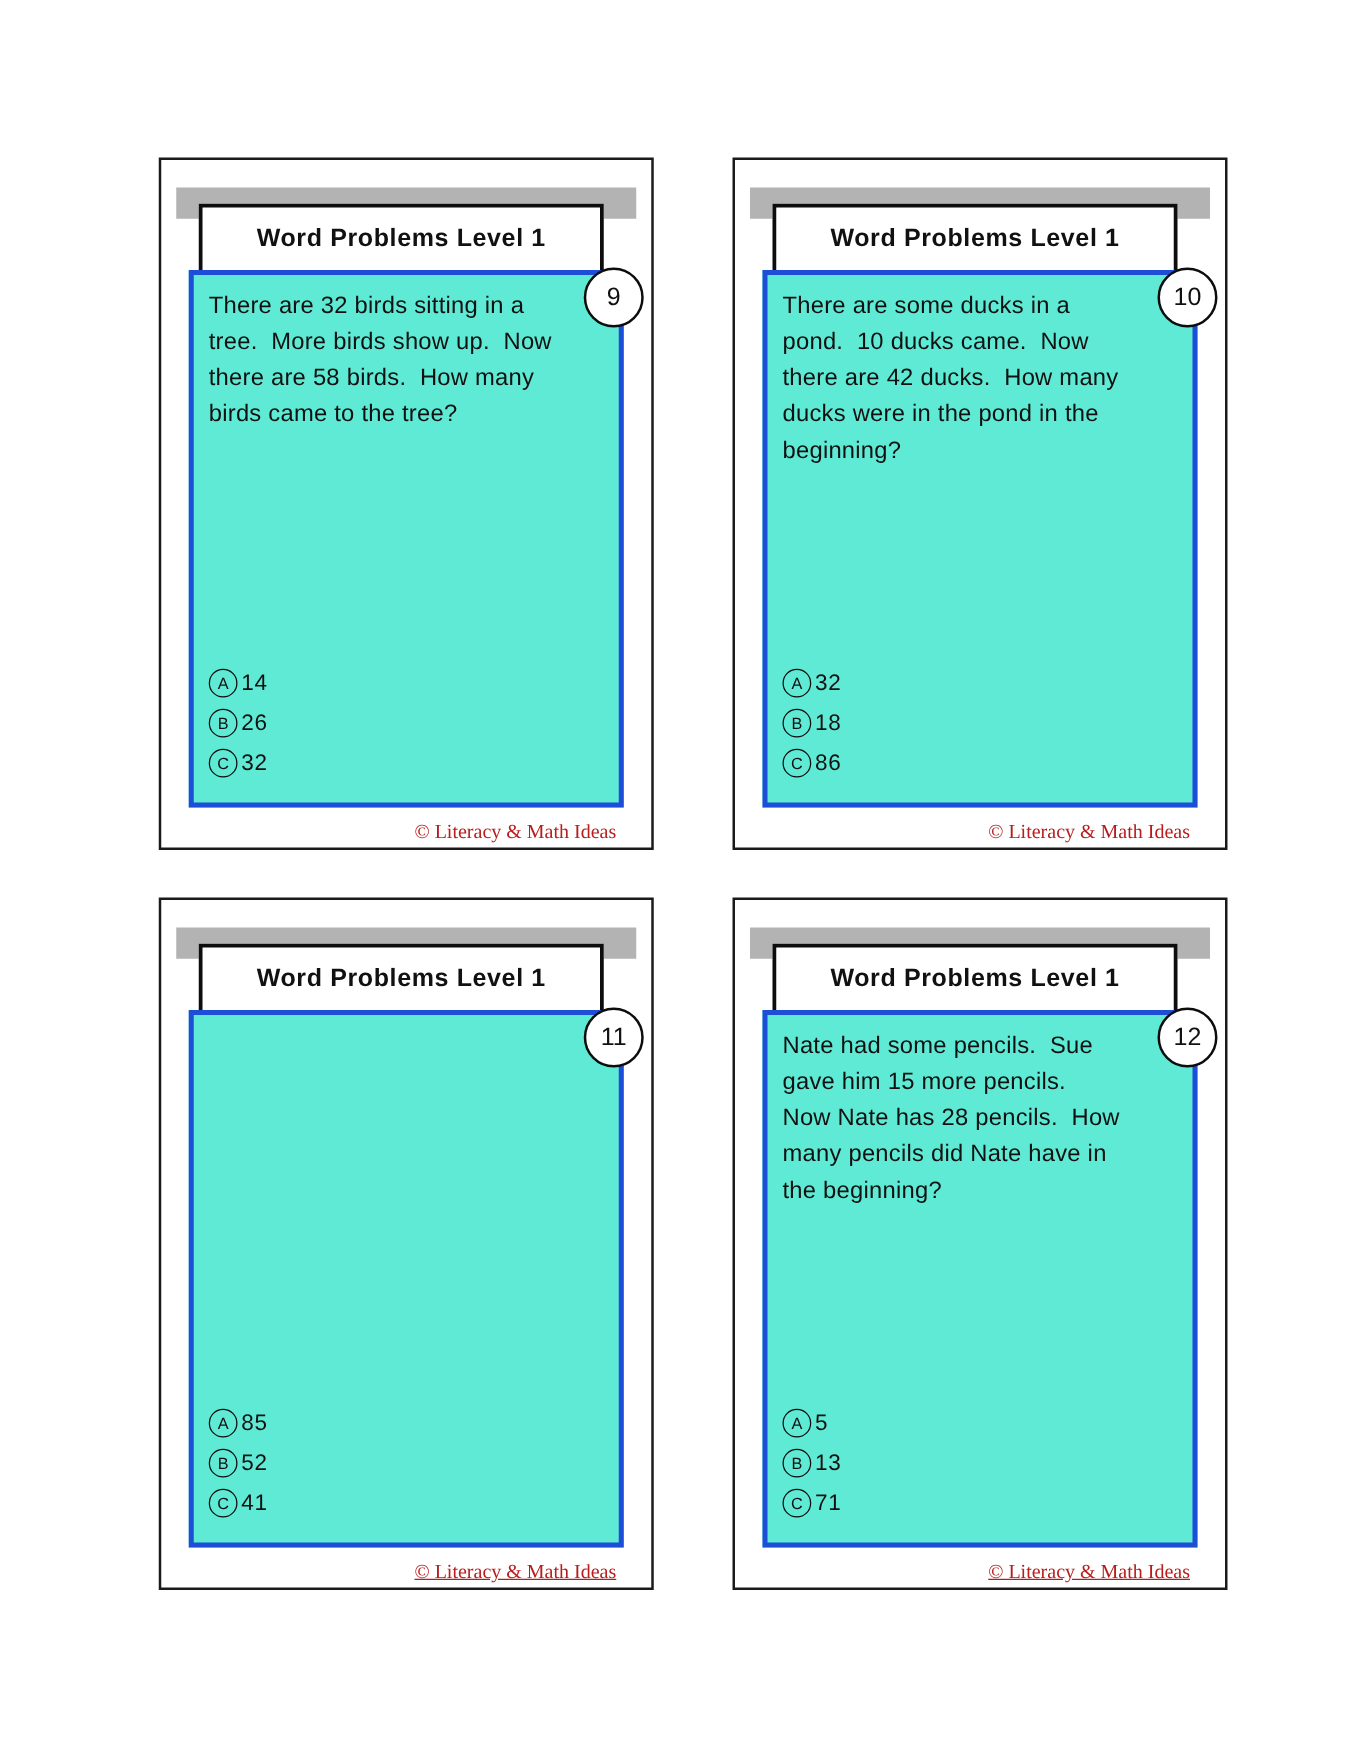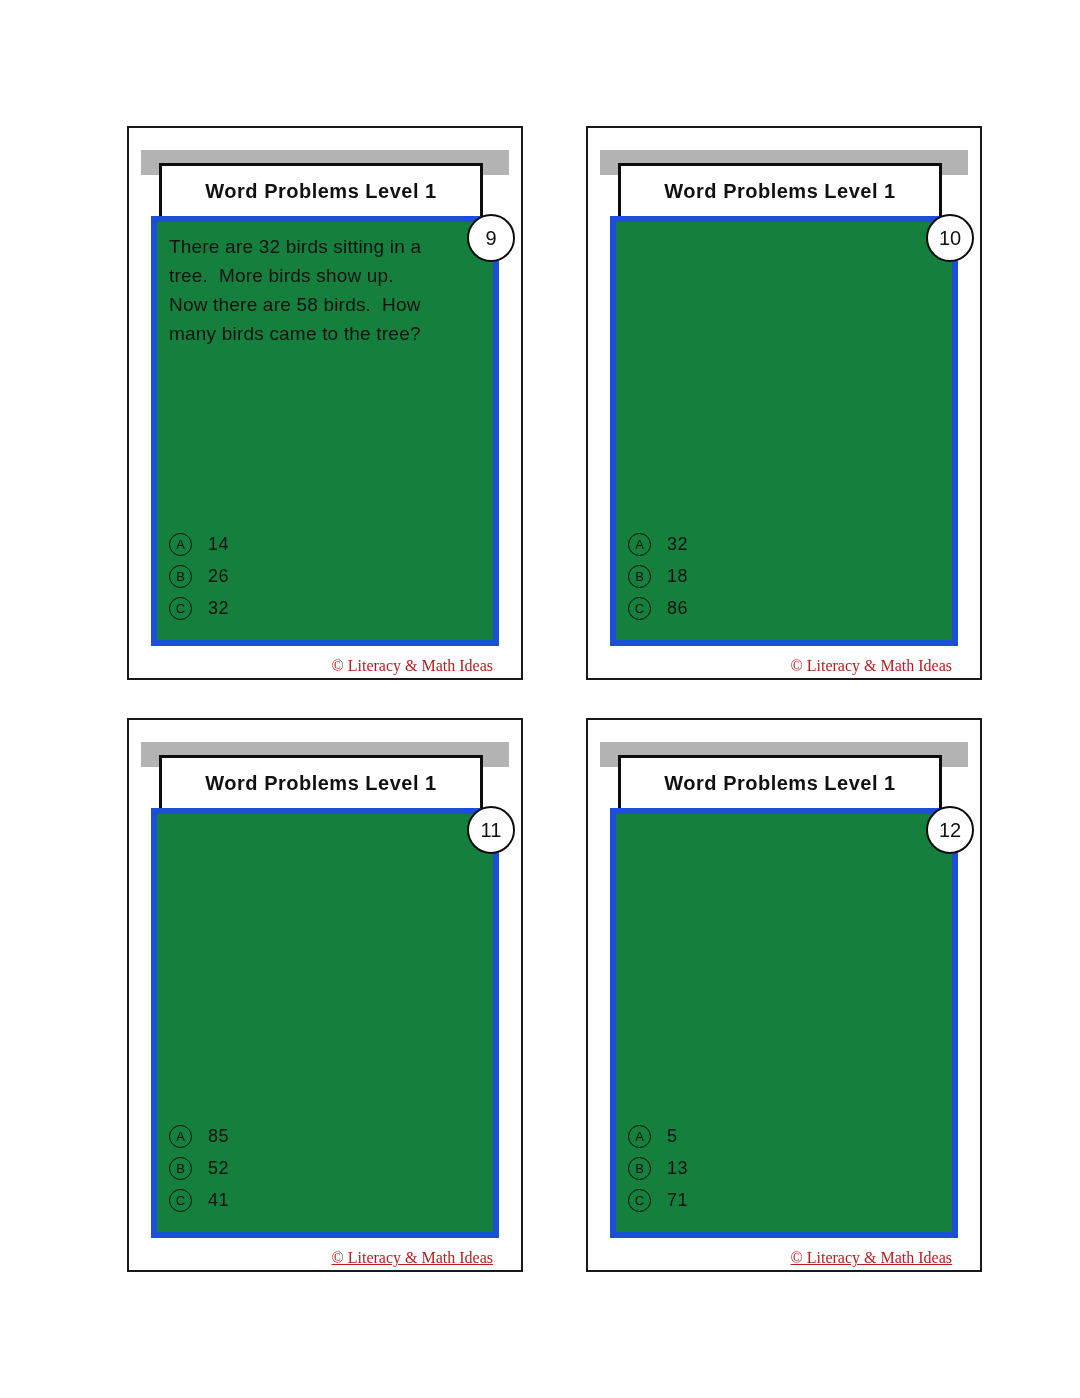--- a/index.html
+++ b/index.html
@@ -49,22 +49,22 @@
     font-weight: 700;
     letter-spacing: 0.5px;
     white-space: nowrap;
   }
   .inner {
     position: absolute;
     left: 22px;
     right: 22px;
     top: 88px;
     bottom: 32px;
-    border: 6px solid #1d4ed8;
-    background: #15803d;
+    border: 4px solid #1d4ed8;
+    background: #5eead4;
     box-sizing: border-box;
   }
   .problem {
     padding: 10px 52px 0 12px;
     font-size: 19px;
     line-height: 29px;
     white-space: pre-wrap;
     letter-spacing: 0.2px;
   }
   .answers {
@@ -83,21 +83,21 @@
     justify-content: center;
     width: 23px;
     height: 23px;
     border: 1.5px solid #0d0d0d;
     border-radius: 50%;
     font-size: 13px;
     box-sizing: border-box;
     flex: 0 0 auto;
   }
   .answer .value {
-    margin-left: 16px;
+    margin-left: 3px;
     font-size: 18px;
     letter-spacing: 0.5px;
   }
   .number-circle {
     position: absolute;
     top: 86px;
     right: 6px;
     width: 48px;
     height: 48px;
     border: 2px solid #0d0d0d;
@@ -157,20 +157,21 @@
     <div class="number-circle">9</div>
     <div class="copyright">© Literacy &amp; Math Ideas</div>
   </div>
 
   <div class="card" id="card-1">
     <div class="banner"></div>
     <div class="title-box">
       <span>Word Problems Level 1</span>
     </div>
     <div class="inner">
+      <div class="problem">There are some ducks in a pond.  10 ducks came.  Now there are 42 ducks.  How many ducks were in the pond in the beginning?</div>
       <div class="answers">
         <div class="answer">
           <span class="letter-circle">A</span>
           <span class="value">32</span>
         </div>
         <div class="answer">
           <span class="letter-circle">B</span>
           <span class="value">18</span>
         </div>
         <div class="answer">
@@ -207,20 +208,21 @@
     <div class="number-circle">11</div>
     <div class="copyright underlined">© Literacy &amp; Math Ideas</div>
   </div>
 
   <div class="card" id="card-3">
     <div class="banner"></div>
     <div class="title-box">
       <span>Word Problems Level 1</span>
     </div>
     <div class="inner">
+      <div class="problem">Nate had some pencils.  Sue gave him 15 more pencils.  Now Nate has 28 pencils.  How many pencils did Nate have in the beginning?</div>
       <div class="answers">
         <div class="answer">
           <span class="letter-circle">A</span>
           <span class="value">5</span>
         </div>
         <div class="answer">
           <span class="letter-circle">B</span>
           <span class="value">13</span>
         </div>
         <div class="answer">

